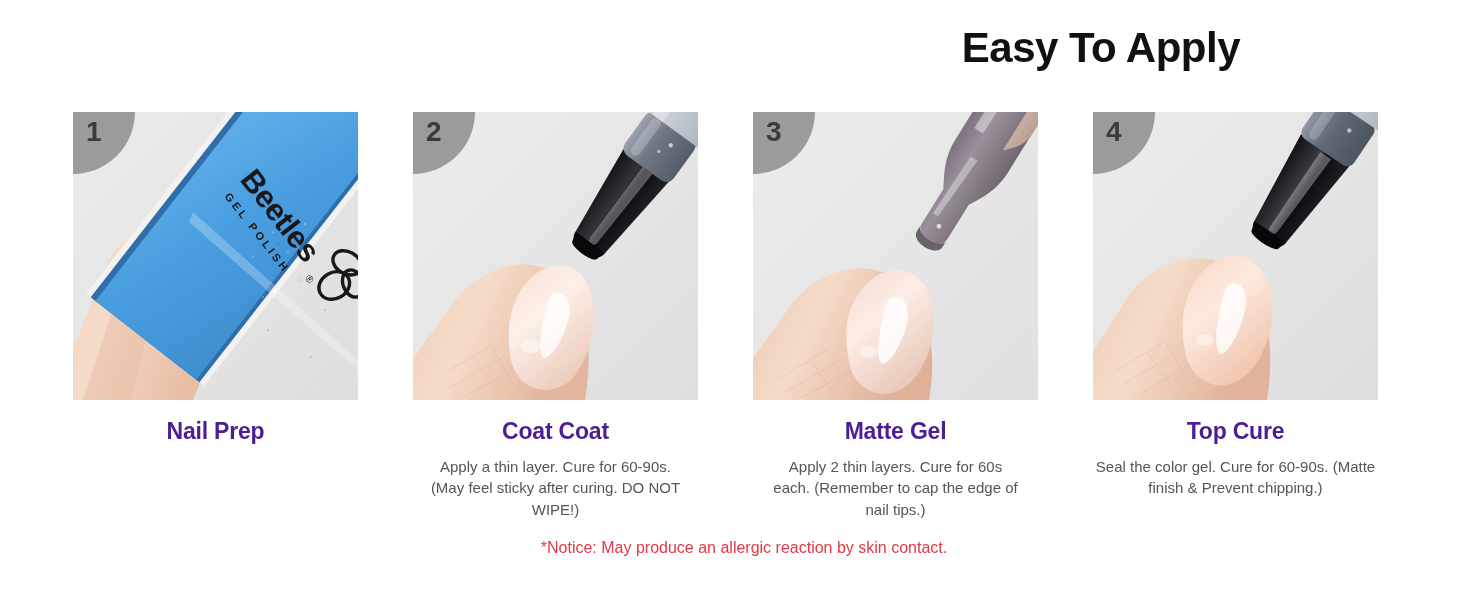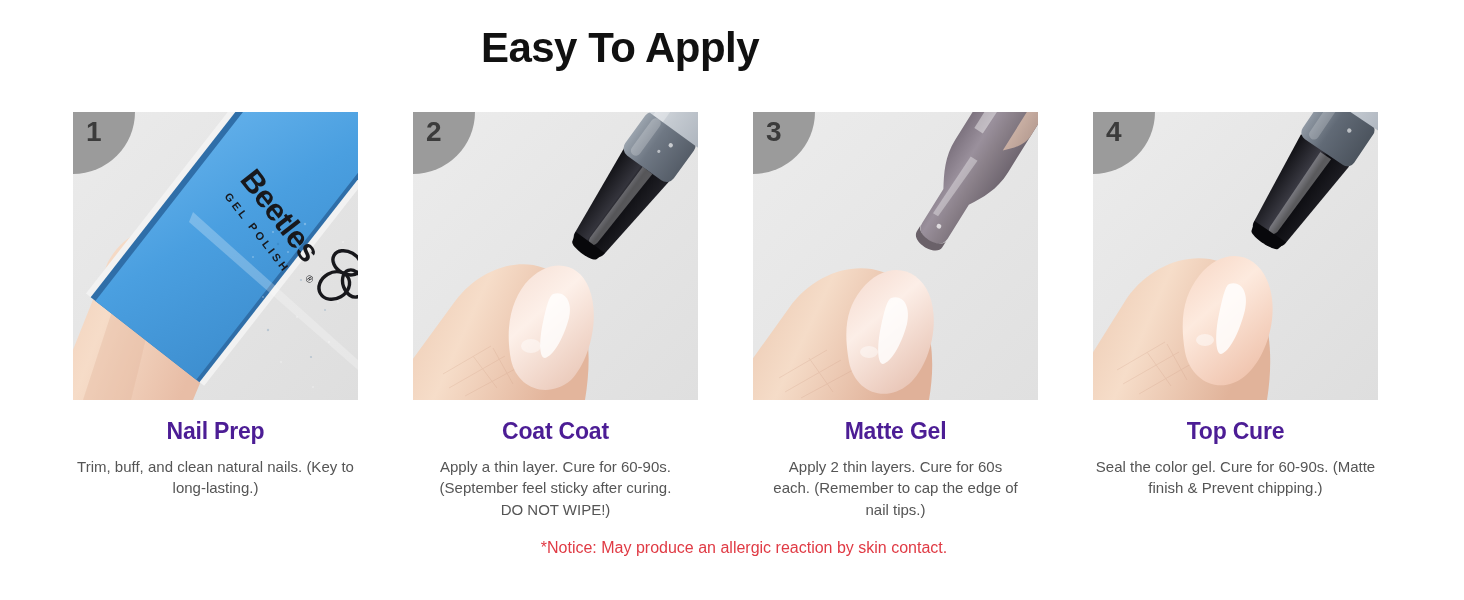--- a/index.html
+++ b/index.html
@@ -18,21 +18,21 @@
     height: 600px;
     background: #ffffff;
   }
 
   
   .title {
     position: absolute;
     top: 25px;
     left: 0;
     width: 1240px;
-    text-align: center;
+    text-align: right;
     font-size: 42px;
     font-weight: 700;
     letter-spacing: -0.5px;
     color: #111111;
     line-height: 1.1;
   }
 
   
   .steps {
     position: absolute;
@@ -205,21 +205,20 @@
             </g>
 
             <path d="M 120 100 L 285 248 L 285 258 L 116 110 Z" fill="#ffffff" opacity="0.25"></path>
           </g>
         </svg>
         <div class="badge">
           <span class="badge-num">1</span>
         </div>
       </div>
       <div class="step-title">Nail Prep</div>
-      <div class="step-desc">Trim, buff, and clean natural nails. (Key to long-lasting.)</div>
     </div>
 
     <div class="step">
       <div class="photo">
         <svg viewBox="0 0 285 288" xmlns="http://www.w3.org/2000/svg">
           <defs>
             <linearGradient id="bg2" x1="0" y1="0" x2="1" y2="1">
               <stop offset="0" stop-color="#ececec"></stop>
               <stop offset="1" stop-color="#dfdfdf"></stop>
             </linearGradient>
@@ -284,21 +283,21 @@
               <rect x="146" y="-80" width="64" height="72" fill="url(#glass2)"></rect>
               <rect x="154" y="-80" width="12" height="72" fill="#ffffff" opacity="0.3"></rect>
             </g>
           </g>
         </svg>
         <div class="badge">
           <span class="badge-num">2</span>
         </div>
       </div>
       <div class="step-title">Coat Coat</div>
-      <div class="step-desc narrow">Apply a thin layer. Cure for 60-90s. (September feel sticky after curing. DO NOT WIPE!)</div>
+      <div class="step-desc narrow">Apply a thin layer. Cure for 60-90s. (May feel sticky after curing. DO NOT WIPE!)</div>
     </div>
 
     <div class="step">
       <div class="photo">
         <svg viewBox="0 0 285 288" xmlns="http://www.w3.org/2000/svg">
           <defs>
             <linearGradient id="bg3" x1="0" y1="0" x2="1" y2="1">
               <stop offset="0" stop-color="#ececec"></stop>
               <stop offset="1" stop-color="#e0e0e0"></stop>
             </linearGradient>

